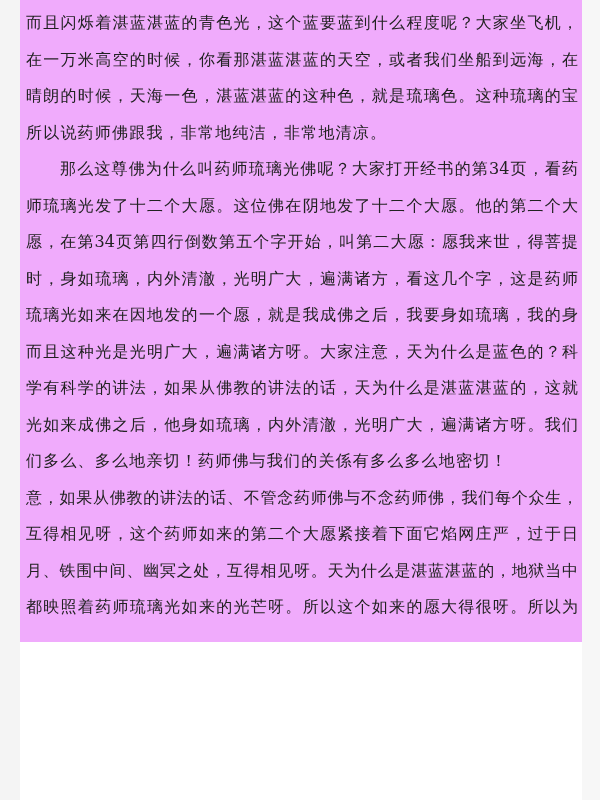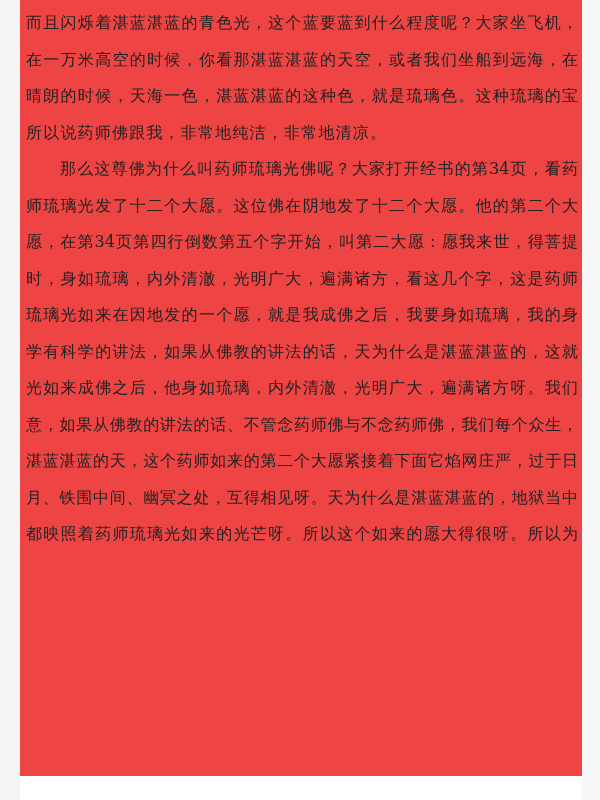--- a/index.html
+++ b/index.html
@@ -6,22 +6,22 @@
       margin: 0;
       padding: 0;
       width: 600px;
       height: 800px;
       overflow: hidden;
       background: #ffffff;
     }
     .page {
       position: relative;
       width: 600px;
-      height: 776px;
-      background: #ef4444;
+      height: 642px;
+      background: #f0abfc;
     }
     .left-strip {
       position: absolute;
       left: 0; top: 0;
       width: 20px; height: 800px;
       background: #f4f4f4;
     }
     .right-strip {
       position: absolute;
       right: 0; top: 0;
@@ -69,25 +69,27 @@
       <span class="line">晴朗的时候，天海一色，湛蓝湛蓝的这种色，就是琉璃色。这种琉璃的宝</span>
       <span class="line last">所以说药师佛跟我，非常地纯洁，非常地清凉。</span>
     </div>
 
     <div>
       <span class="line indent">那么这尊佛为什么叫药师琉璃光佛呢？大家打开经书的第34页，看药</span>
       <span class="line">师琉璃光发了十二个大愿。这位佛在阴地发了十二个大愿。他的第二个大</span>
       <span class="line">愿，在第34页第四行倒数第五个字开始，叫第二大愿：愿我来世，得菩提</span>
       <span class="line">时，身如琉璃，内外清澈，光明广大，遍满诸方，看这几个字，这是药师</span>
       <span class="line">琉璃光如来在因地发的一个愿，就是我成佛之后，我要身如琉璃，我的身</span>
+      <span class="line">而且这种光是光明广大，遍满诸方呀。大家注意，天为什么是蓝色的？科</span>
       <span class="line">学有科学的讲法，如果从佛教的讲法的话，天为什么是湛蓝湛蓝的，这就</span>
       <span class="line">光如来成佛之后，他身如琉璃，内外清澈，光明广大，遍满诸方呀。我们</span>
+      <span class="line last">们多么、多么地亲切！药师佛与我们的关係有多么多么地密切！</span>
     </div>
 
     <div>
       <span class="line">意，如果从佛教的讲法的话、不管念药师佛与不念药师佛，我们每个众生，</span>
-      <span class="line">湛蓝湛蓝的天，这个药师如来的第二个大愿紧接着下面它焰网庄严，过于日</span>
+      <span class="line">互得相见呀，这个药师如来的第二个大愿紧接着下面它焰网庄严，过于日</span>
       <span class="line">月、铁围中间、幽冥之处，互得相见呀。天为什么是湛蓝湛蓝的，地狱当中</span>
       <span class="line">都映照着药师琉璃光如来的光芒呀。所以这个如来的愿大得很呀。所以为</span>
 
     </div>
   </div>
 </div>
 
 </body></html>

